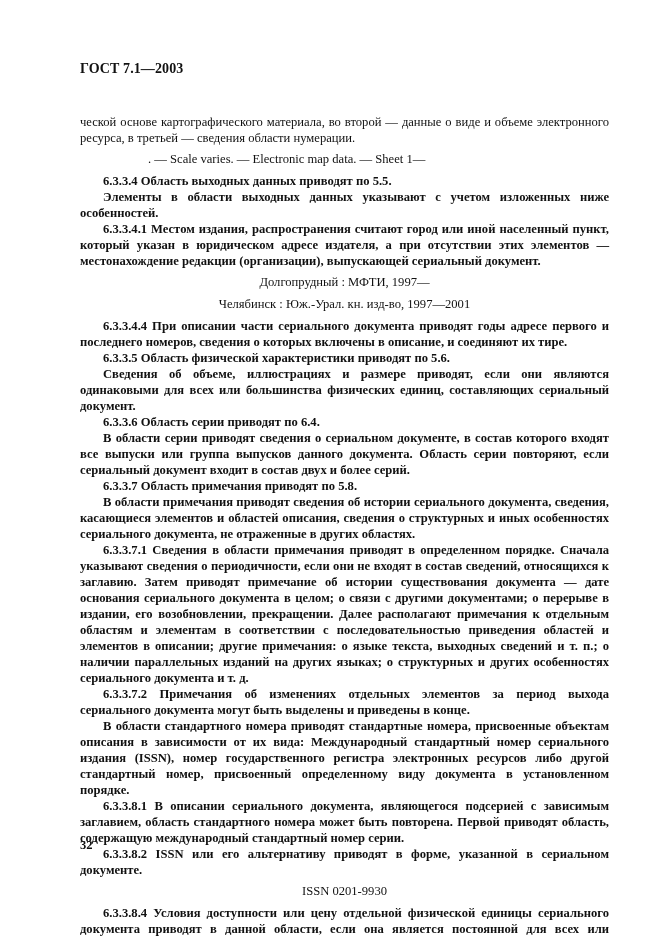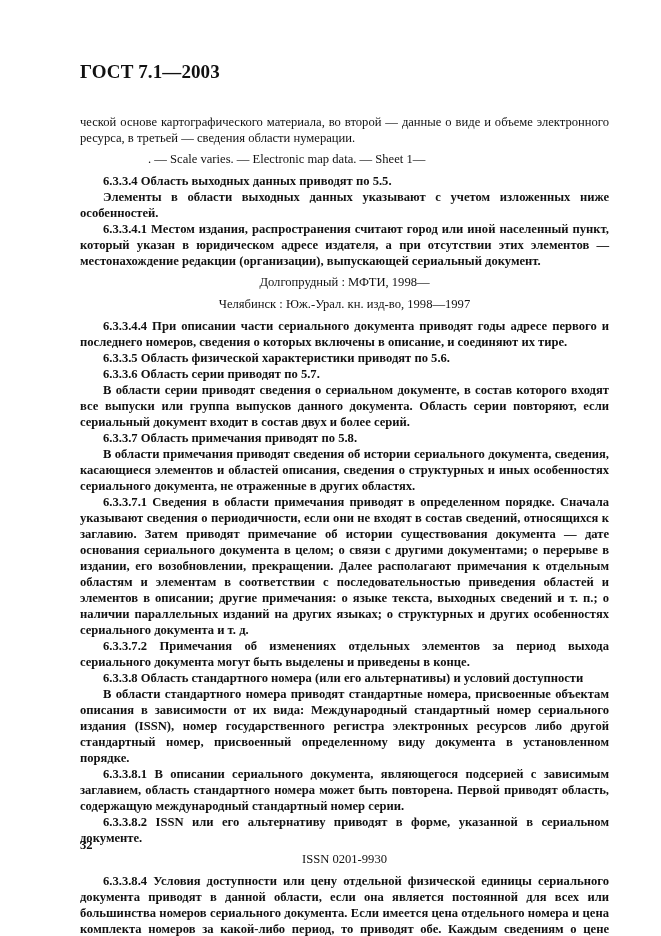--- a/index.html
+++ b/index.html
@@ -1,49 +1,49 @@
 <!DOCTYPE html>
 <html><head>
 <meta charset="utf-8">
 <style>
   html, body { margin: 0; padding: 0; background: #ffffff; }
   body { width: 661px; height: 936px; position: relative; overflow: hidden;
          font-family: "Liberation Serif", "DejaVu Serif", serif; color: #111111; }
   .page { position: absolute; left: 0; top: 0; width: 661px; height: 936px; background: #fff; }
-  .header { position: absolute; left: 80px; top: 61px; font-size: 19px; font-weight: bold; letter-spacing: 0.1px; }
+  .header { position: absolute; left: 80px; top: 61px; font-size: 14px; font-weight: bold; letter-spacing: 0.1px; }
   .body { position: absolute; left: 80px; top: 94px; width: 529px; font-size: 12.6px; line-height: 16px; margin-top: 20px; }
   .p { margin: 0; text-align: justify; text-align-last: left; hyphens: manual; }
   .ind { text-indent: 23px; font-weight: bold; }
   .center { text-align: center; text-align-last: center; margin: 5px 0 6px 0; }
   .example-indent { padding-left: 68px; margin: 5px 0 6px 0; }
   .pnum { position: absolute; left: 80px; top: 838px; font-size: 12.6px; font-weight: bold; }
 </style>
 </head>
 <body>
 
 <div class="page">
   <div class="header">ГОСТ 7.1—2003</div>
 
   <div class="body">
     <p class="p">ческой основе картографического материала, во второй — данные о виде и объеме электронного ресурса, в третьей — сведения области нумерации.</p>
     <p class="p example-indent">. — Scale varies. — Electronic map data. — Sheet 1—</p>
     <p class="p ind">6.3.3.4  Область выходных данных приводят по 5.5.</p>
     <p class="p ind">Элементы в области выходных данных указывают с учетом изложенных ниже особенностей.</p>
     <p class="p ind">6.3.3.4.1 Местом издания, распространения считают город или иной населенный пункт, который указан в юридическом адресе издателя, а при отсутствии этих элементов — местонахождение редакции (организации), выпускающей сериальный документ.</p>
-    <p class="p center">Долгопрудный : МФТИ, 1998—</p>
-    <p class="p center">Челябинск : Юж.-Урал. кн. изд-во, 1998—1997</p>
+    <p class="p center">Долгопрудный : МФТИ, 1997—</p>
+    <p class="p center">Челябинск : Юж.-Урал. кн. изд-во, 1997—2001</p>
     <p class="p ind">6.3.3.4.4 При описании части сериального документа приводят годы адресе первого и последнего номеров, сведения о которых включены в описание, и соединяют их тире.</p>
     <p class="p ind">6.3.3.5  Область физической характеристики приводят по 5.6.</p>
-    <p class="p ind">6.3.3.6  Область серии приводят по 5.7.</p>
+    <p class="p ind">Сведения об объеме, иллюстрациях и размере приводят, если они являются одинаковыми для всех или большинства физических единиц, составляющих сериальный документ.</p>
+    <p class="p ind">6.3.3.6  Область серии приводят по 6.4.</p>
     <p class="p ind">В области серии приводят сведения о сериальном документе, в состав которого входят все выпуски или группа выпусков данного документа. Область серии повторяют, если сериальный документ входит в состав двух и более серий.</p>
     <p class="p ind">6.3.3.7  Область примечания приводят по 5.8.</p>
     <p class="p ind">В области примечания приводят сведения об истории сериального документа, сведения, касающиеся элементов и областей описания, сведения о структурных и иных особенностях сери­ального документа, не отраженные в других областях.</p>
     <p class="p ind">6.3.3.7.1 Сведения в области примечания приводят в определенном порядке. Сначала указы­вают сведения о периодичности, если они не входят в состав сведений, относящихся к заглавию. Затем приводят примечание об истории существования документа — дате основания сериального документа в целом; о связи с другими документами; о перерыве в издании, его возобновлении, прекращении. Далее располагают примечания к отдельным областям и элементам в соответствии с последовательностью приведения областей и элементов в описании; другие примечания: о языке текста, выходных сведений и т. п.; о наличии параллельных изданий на других языках; о структурных и других особенностях сериального документа и т. д.</p>
     <p class="p ind">6.3.3.7.2 Примечания об изменениях отдельных элементов за период выхода сериального документа могут быть выделены и приведены в конце.</p>
-    <p class="p ind">6.3.3.8  Область стандартного номера (или его альтернативы) и условий доступности</p>
     <p class="p ind">В области стандартного номера приводят стандартные номера, присвоенные объектам описа­ния в зависимости от их вида: Международный стандартный номер сериального издания (ISSN), номер государственного регистра электронных ресурсов либо другой стандартный номер, присво­енный определенному виду документа в установленном порядке.</p>
     <p class="p ind">6.3.3.8.1  В описании сериального документа, являющегося подсерией с зависимым заглавием, область стандартного номера может быть повторена. Первой приводят область, содержащую международный стандартный номер серии.</p>
     <p class="p ind">6.3.3.8.2  ISSN или его альтернативу приводят в форме, указанной в сериальном документе.</p>
     <p class="p center">ISSN 0201-9930</p>
     <p class="p ind">6.3.3.8.4  Условия доступности или цену отдельной физической единицы сериального докумен­та приводят в данной области, если она является постоянной для всех или большинства номеров сериального документа. Если имеется цена отдельного номера и цена комплекта номеров за какой-либо период, то приводят обе. Каждым сведениям о цене предшествует двоеточие.</p>
   </div>
 
   <div class="pnum">32</div>
 </div>
 

